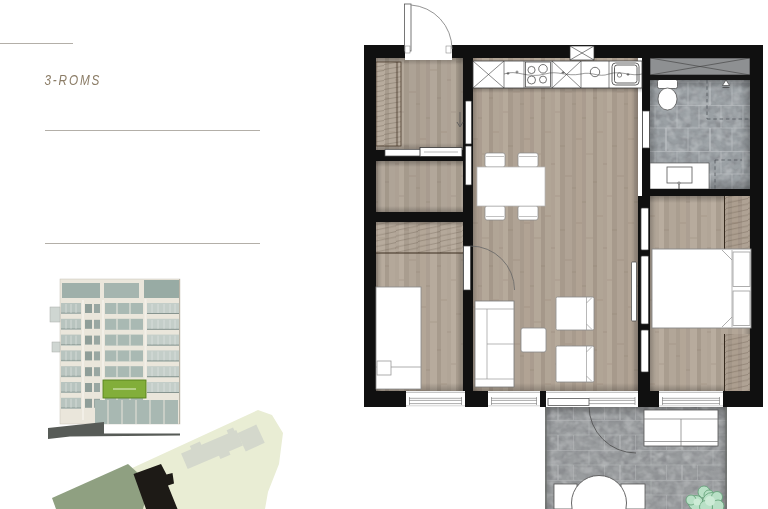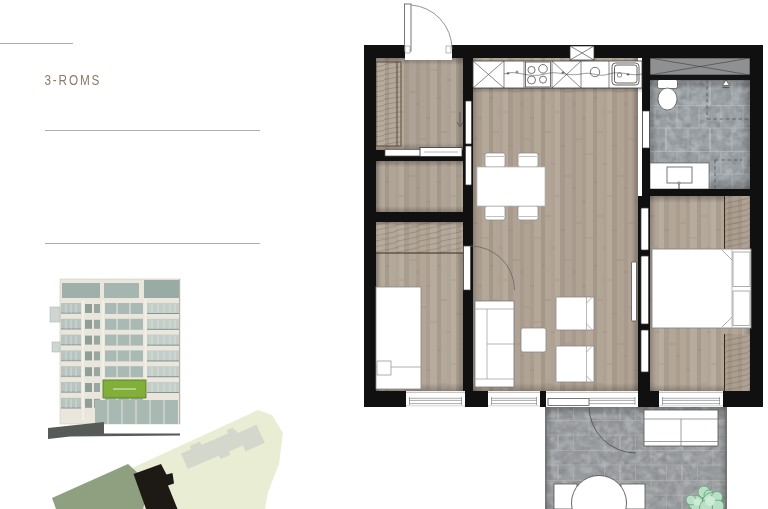--- a/index.html
+++ b/index.html
@@ -1,17 +1,17 @@
 <!DOCTYPE html>
 <html><head>
 <meta charset="utf-8">
 <style>
   html,body{margin:0;padding:0;background:#fff;}
   #page{position:relative;width:768px;height:509px;background:#fff;overflow:hidden;
-        font-family:"Liberation Sans", sans-serif;}
+        font-family:"Liberation Sans", sans-serif;font-style:italic;}
   svg{position:absolute;left:0;top:0;}
 </style>
 </head>
 <body>
 <div id="page">
 <svg width="768" height="509" viewBox="0 0 768 509">
 <defs>
   <pattern id="wd" width="52" height="84" patternUnits="userSpaceOnUse">
     <rect width="52" height="84" fill="#b0a496"></rect>
     <rect x="0" width="4" height="84" fill="#aa9e90"></rect>

